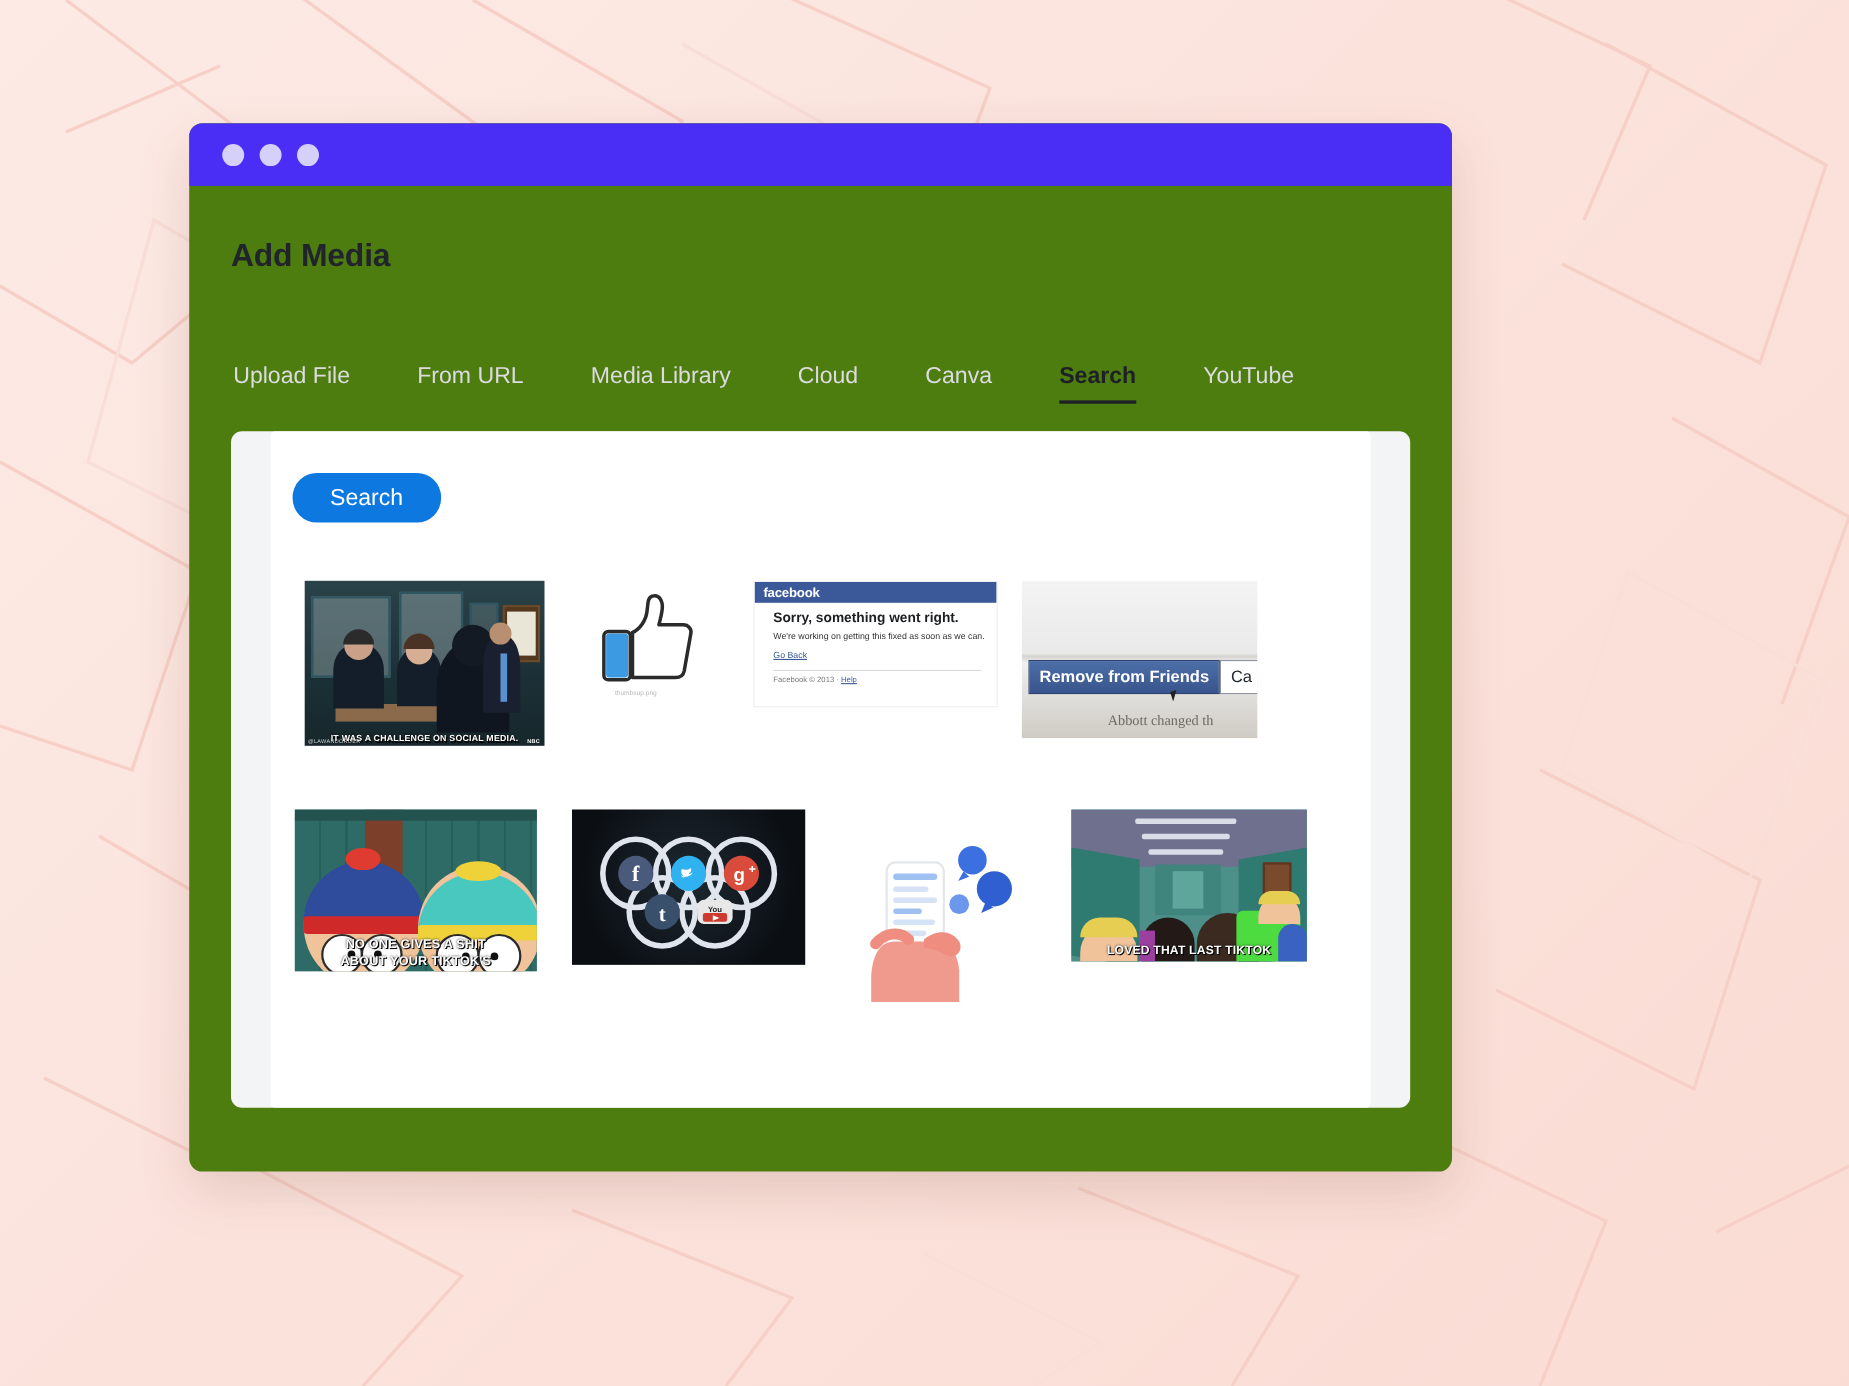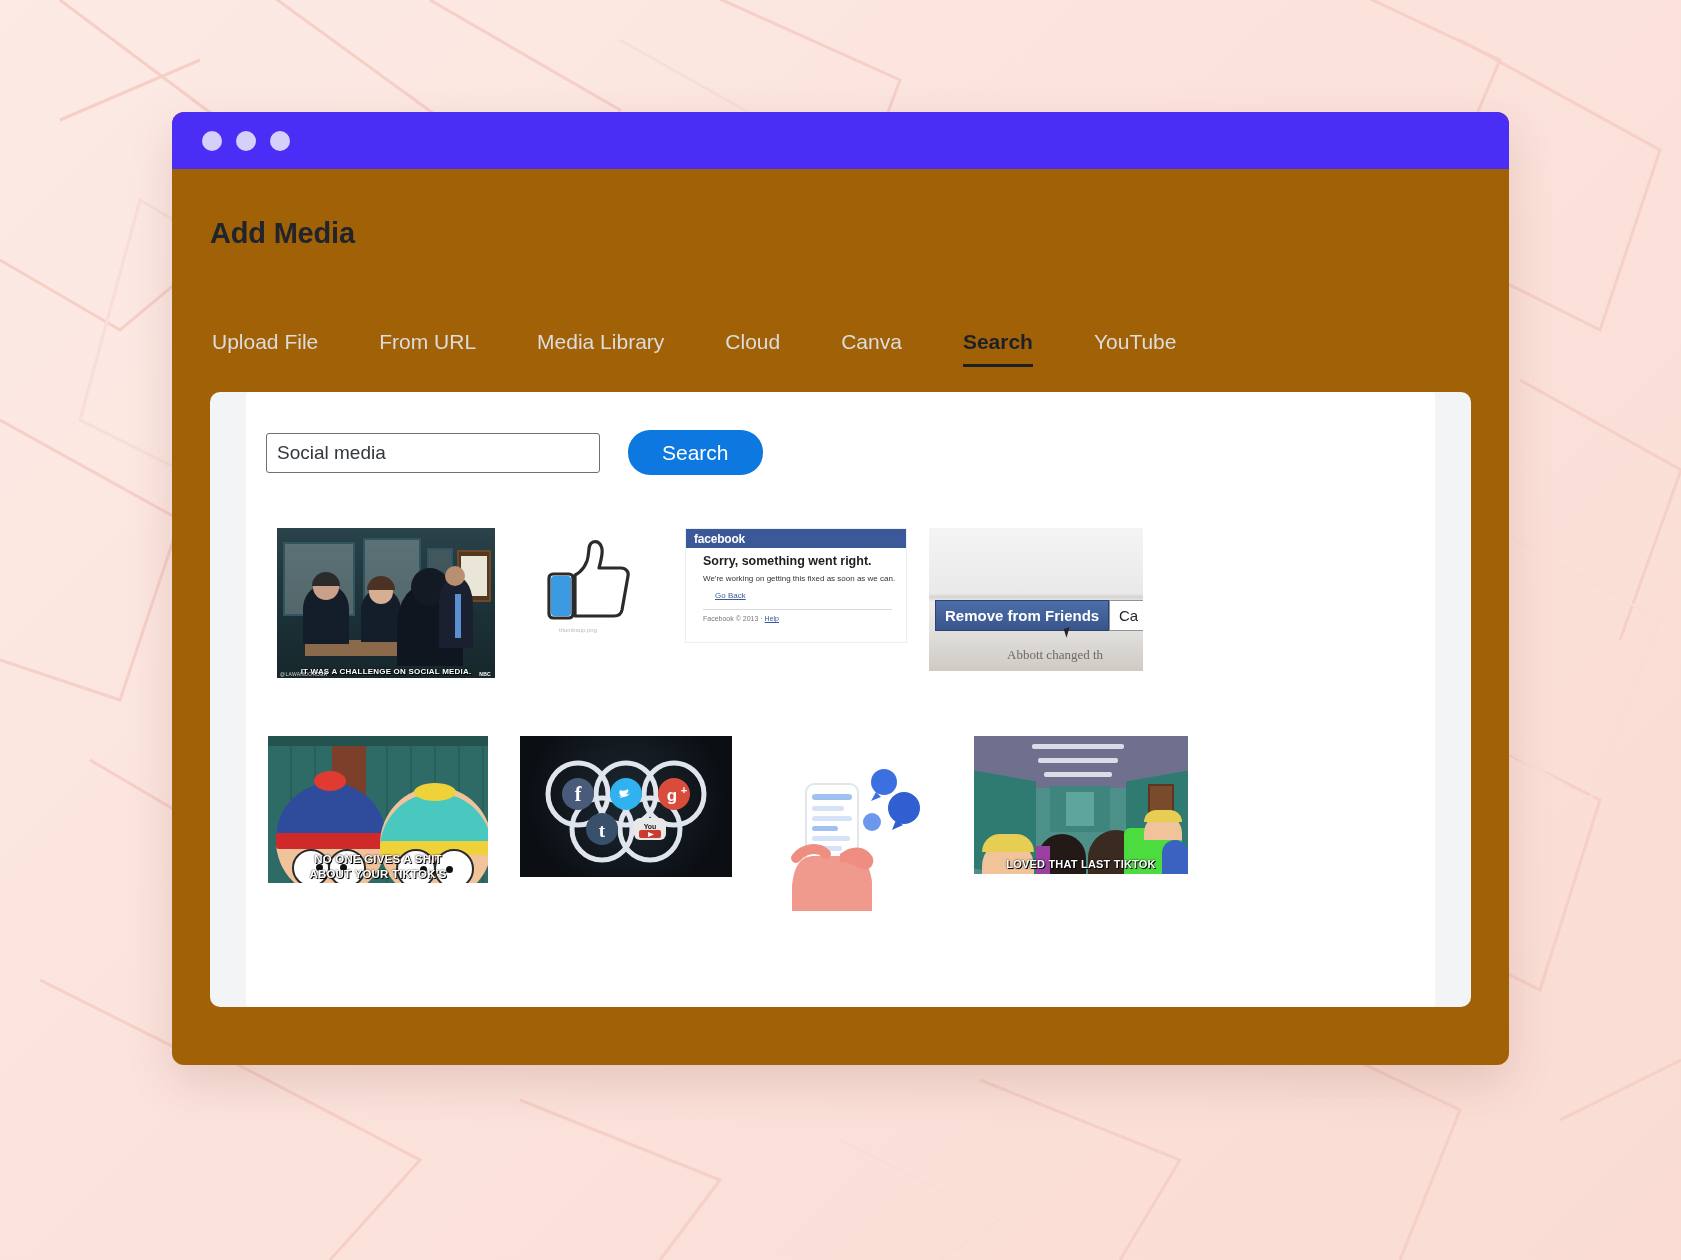--- a/index.html
+++ b/index.html
@@ -19,24 +19,24 @@
     inset: 0;
     background: linear-gradient(135deg, #fdeae5 0%, #fbe3dc 45%, #fadcd4 100%);
   }
   #bg-lines { position: absolute; inset: 0; }
 
   
   #window {
     position: absolute;
     left: 172px;
     top: 112px;
-    width: 1337px;
+    width: 1148px;
     height: 953px;
     border-radius: 12px;
-    background: #a16207;
+    background: #4d7c0f;
     box-shadow: 0 18px 46px rgba(120, 60, 50, 0.16);
     overflow: hidden;
   }
 
   #titlebar {
     height: 57px;
     background: #4a2ef5;
     display: flex;
     align-items: center;
     padding-left: 30px;
@@ -209,21 +209,21 @@
     display: flex; align-items: center; padding-left: 8px;
     letter-spacing: -0.2px;
   }
   #fb-headline {
     margin: 6px 0 0 17px; font-size: 12.5px; font-weight: bold; color: #1c1e21;
   }
   #fb-sub {
     margin: 6px 0 0 17px; font-size: 8px; color: #333; width: 200px;
   }
   #fb-goback {
-    margin: 8px 0 0 29px; font-size: 8px; color: #3b5998; text-decoration: underline;
+    margin: 8px 0 0 17px; font-size: 8px; color: #3b5998; text-decoration: underline;
   }
   #fb-rule {
     margin: 9px 14px 0 17px; border-top: 1px solid #d8dade;
   }
   #fb-footer {
     margin: 5px 0 0 17px; font-size: 7px; color: #777;
   }
   #fb-footer a { color: #3b5998; }
 
   
@@ -338,21 +338,20 @@
       <div class="tab">Cloud</div>
       <div class="tab">Canva</div>
       <div class="tab active">Search</div>
       <div class="tab">YouTube</div>
     </div>
 
     <div id="results-panel">
       <div id="results-inner">
 
         <div id="search-row">
-          <input id="search-input" type="text" value="Social media" style="">
           <button id="search-button">Search</button>
         </div>
 
         <div class="result-row" id="row-1">
 
           <div class="thumb-cell" style="width:240px;align-items:center;">
             <div class="thumb" id="thumb-law">
               <div class="window-pane" style="left:6px;  top:14px; width:72px; height:74px;"></div>
               <div class="window-pane" style="left:86px; top:10px; width:58px; height:70px;"></div>
               <div class="window-pane" style="left:150px;top:20px; width:26px; height:56px; background:rgba(150,170,170,0.25);"></div>

